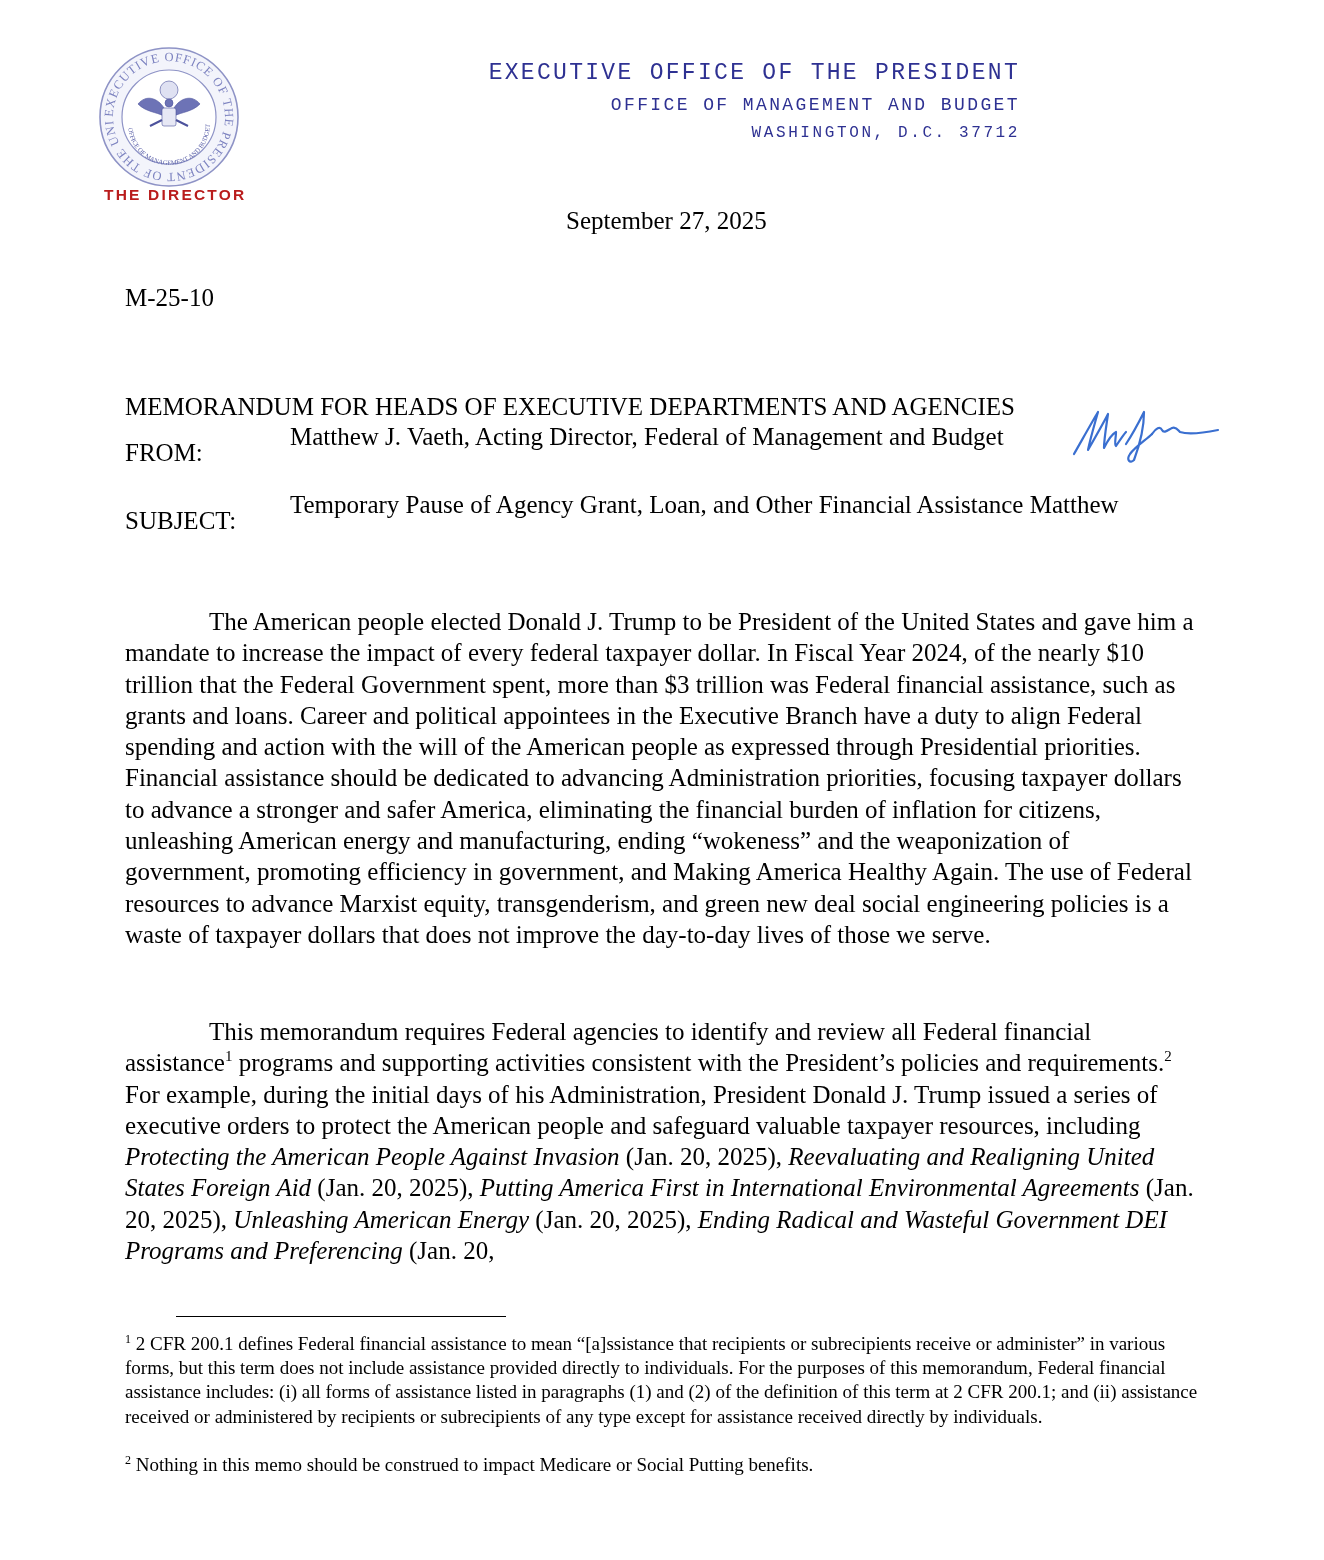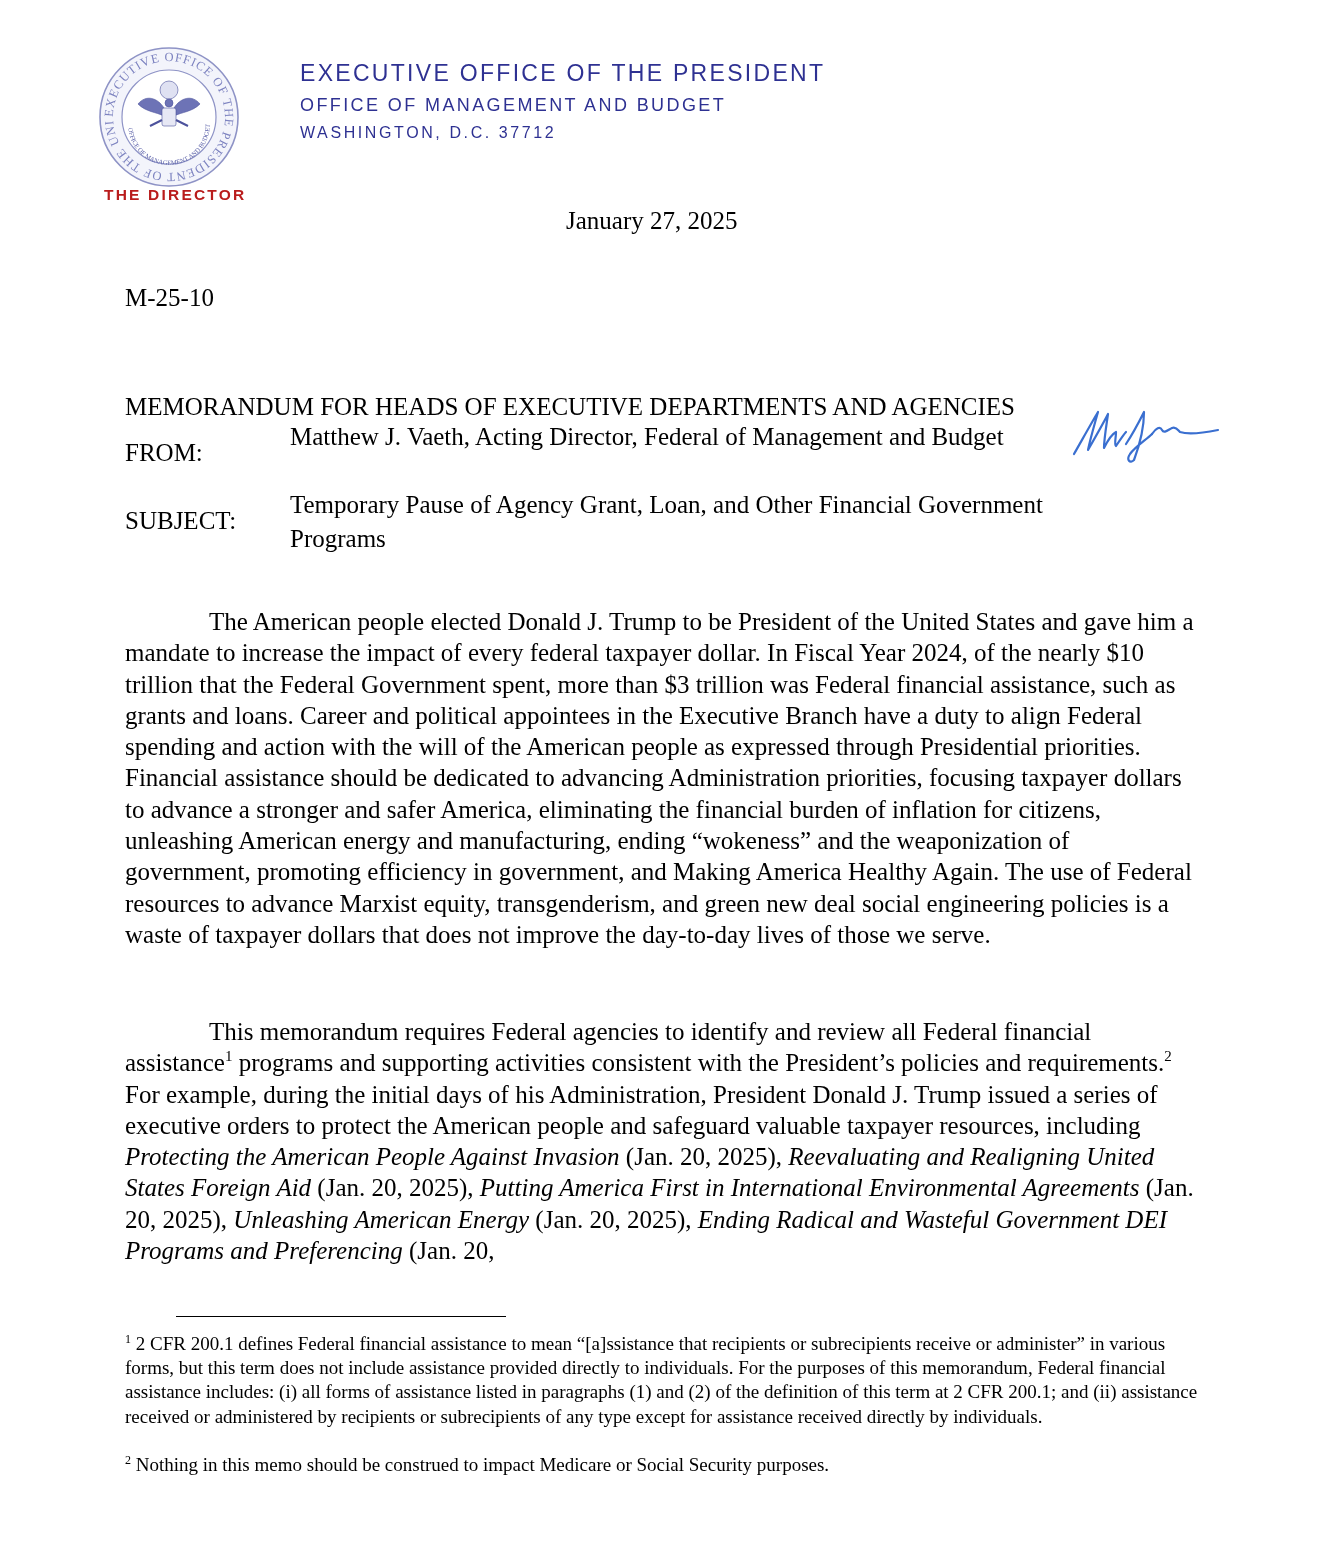--- a/index.html
+++ b/index.html
@@ -3,22 +3,22 @@
 <meta charset="utf-8">
 <style>
   html, body { margin: 0; padding: 0; background: #ffffff; }
   body { width: 1324px; height: 1560px; position: relative; overflow: hidden;
          font-family: "Liberation Serif", "DejaVu Serif", serif; color: #000; }
 
   .seal { position: absolute; left: 98px; top: 46px; width: 142px; height: 142px; }
   .director { position: absolute; left: 104px; top: 186px; font-family: "Liberation Sans", "DejaVu Sans", sans-serif;
               font-weight: bold; font-size: 15.5px; letter-spacing: 2.2px; color: #b91c1c; }
 
-  .hdr { position: absolute; left: 300px; width: 720px; text-align: left; color: #2e3192;
-         font-family: Liberation Sans, sans-serif; }
+  .hdr { position: absolute; left: 300px; width: 720px; text-align: right; color: #2e3192;
+         font-family: Liberation Mono, monospace; }
   .hdr1 { top: 60px; font-size: 23px; letter-spacing: 2.3px; }
   .hdr2 { top: 95px; font-size: 18px; letter-spacing: 2.4px; }
   .hdr3 { top: 124px; font-size: 16px; letter-spacing: 2.6px; }
 
   .date { position: absolute; left: 566px; top: 207px; font-size: 25px; }
   .memo-no { position: absolute; left: 125px; top: 284px; font-size: 25px; }
   .memo-for { position: absolute; left: 125px; top: 351px; font-size: 25px; margin-top: 42px; }
 
   .row { position: absolute; left: 125px; font-size: 25px; line-height: 34px; }
   .row .lbl { position: absolute; left: 0; top: 0; white-space: nowrap; margin-top: 16px; }
@@ -67,48 +67,48 @@
       <circle cx="71" cy="57" r="4"></circle>
     </g>
   </svg>
 </div>
 <div class="director">THE DIRECTOR</div>
 
 <div class="hdr hdr1">EXECUTIVE OFFICE OF THE PRESIDENT</div>
 <div class="hdr hdr2">OFFICE OF MANAGEMENT AND BUDGET</div>
 <div class="hdr hdr3">WASHINGTON, D.C. 37712</div>
 
-<div class="date">January 27, 2025</div>
+<div class="date">September 27, 2025</div>
 <div class="memo-no">M-25-10</div>
 <div class="memo-for">MEMORANDUM FOR HEADS OF EXECUTIVE DEPARTMENTS AND AGENCIES</div>
 
 <div class="row from">
   <span class="lbl">FROM:</span>
   <span class="val">Matthew J. Vaeth, Acting Director, Federal of Management and Budget</span>
 </div>
 <div class="sig">
   <svg width="160" height="62" viewBox="0 0 160 62" fill="none" stroke="#3a6fd0" stroke-width="2.2" stroke-linecap="round" stroke-linejoin="round">
     <path d="M6,50 C14,36 24,18 30,8 C26,22 22,36 20,46 C28,32 36,18 40,10 C38,24 36,36 36,44 C40,36 44,30 48,28 C48,34 46,40 48,42 C52,36 56,30 58,28"></path>
     <path d="M58,40 C62,34 70,20 76,8 C76,22 72,40 66,56 C62,60 58,56 62,50 C68,42 78,36 84,30"></path>
     <path d="M84,30 C88,24 92,22 94,26 C96,30 100,26 104,24 C108,22 110,26 112,28 C118,30 130,30 150,26"></path>
   </svg>
 </div>
 
 <div class="row subject">
   <span class="lbl">SUBJECT:</span>
-  <span class="val">Temporary Pause of Agency Grant, Loan, and Other Financial Government Programs</span>
+  <span class="val">Temporary Pause of Agency Grant, Loan, and Other Financial Assistance Matthew</span>
 </div>
 
 <div class="para p1">
   <p>The American people elected Donald J. Trump to be President of the United States and gave him a mandate to increase the impact of every federal taxpayer dollar. In Fiscal Year 2024, of the nearly $10 trillion that the Federal Government spent, more than $3 trillion was Federal financial assistance, such as grants and loans. Career and political appointees in the Executive Branch have a duty to align Federal spending and action with the will of the American people as expressed through Presidential priorities. Financial assistance should be dedicated to advancing Administration priorities, focusing taxpayer dollars to advance a stronger and safer America, eliminating the financial burden of inflation for citizens, unleashing American energy and manufacturing, ending “wokeness” and the weaponization of government, promoting efficiency in government, and Making America Healthy Again. The use of Federal resources to advance Marxist equity, transgenderism, and green new deal social engineering policies is a waste of taxpayer dollars that does not improve the day-to-day lives of those we serve.</p>
 </div>
 
 <div class="para p2">
   <p><span>This memorandum requires Federal agencies to identify and review all Federal financial assistance</span><sup>1</sup><span> programs and supporting activities consistent with the President’s policies and requirements.</span><sup>2</sup><span>  For example, during the initial days of his Administration, President Donald J. Trump issued a series of executive orders to protect the American people and safeguard valuable taxpayer resources, including </span><i>Protecting the American People Against Invasion</i><span> (Jan. 20, 2025), </span><i>Reevaluating and Realigning United States Foreign Aid</i><span> (Jan. 20, 2025), </span><i>Putting America First in International Environmental Agreements</i><span> (Jan. 20, 2025), </span><i>Unleashing American Energy</i><span> (Jan. 20, 2025), </span><i>Ending Radical and Wasteful Government DEI Programs and Preferencing</i><span> (Jan. 20,</span></p>
 </div>
 
 <div class="fn-rule"></div>
 <div class="fn fn1">
   <sup>1</sup><span> 2 CFR 200.1 defines Federal financial assistance to mean “[a]ssistance that recipients or subrecipients receive or administer” in various forms, but this term does not include assistance provided directly to individuals. For the purposes of this memorandum, Federal financial assistance includes: (i) all forms of assistance listed in paragraphs (1) and (2) of the definition of this term at 2 CFR 200.1; and (ii) assistance received or administered by recipients or subrecipients of any type except for assistance received directly by individuals.</span>
 </div>
 <div class="fn fn2">
-  <sup>2</sup><span> Nothing in this memo should be construed to impact Medicare or Social Security purposes.</span>
+  <sup>2</sup><span> Nothing in this memo should be construed to impact Medicare or Social Putting benefits.</span>
 </div>
 
 </body></html>

